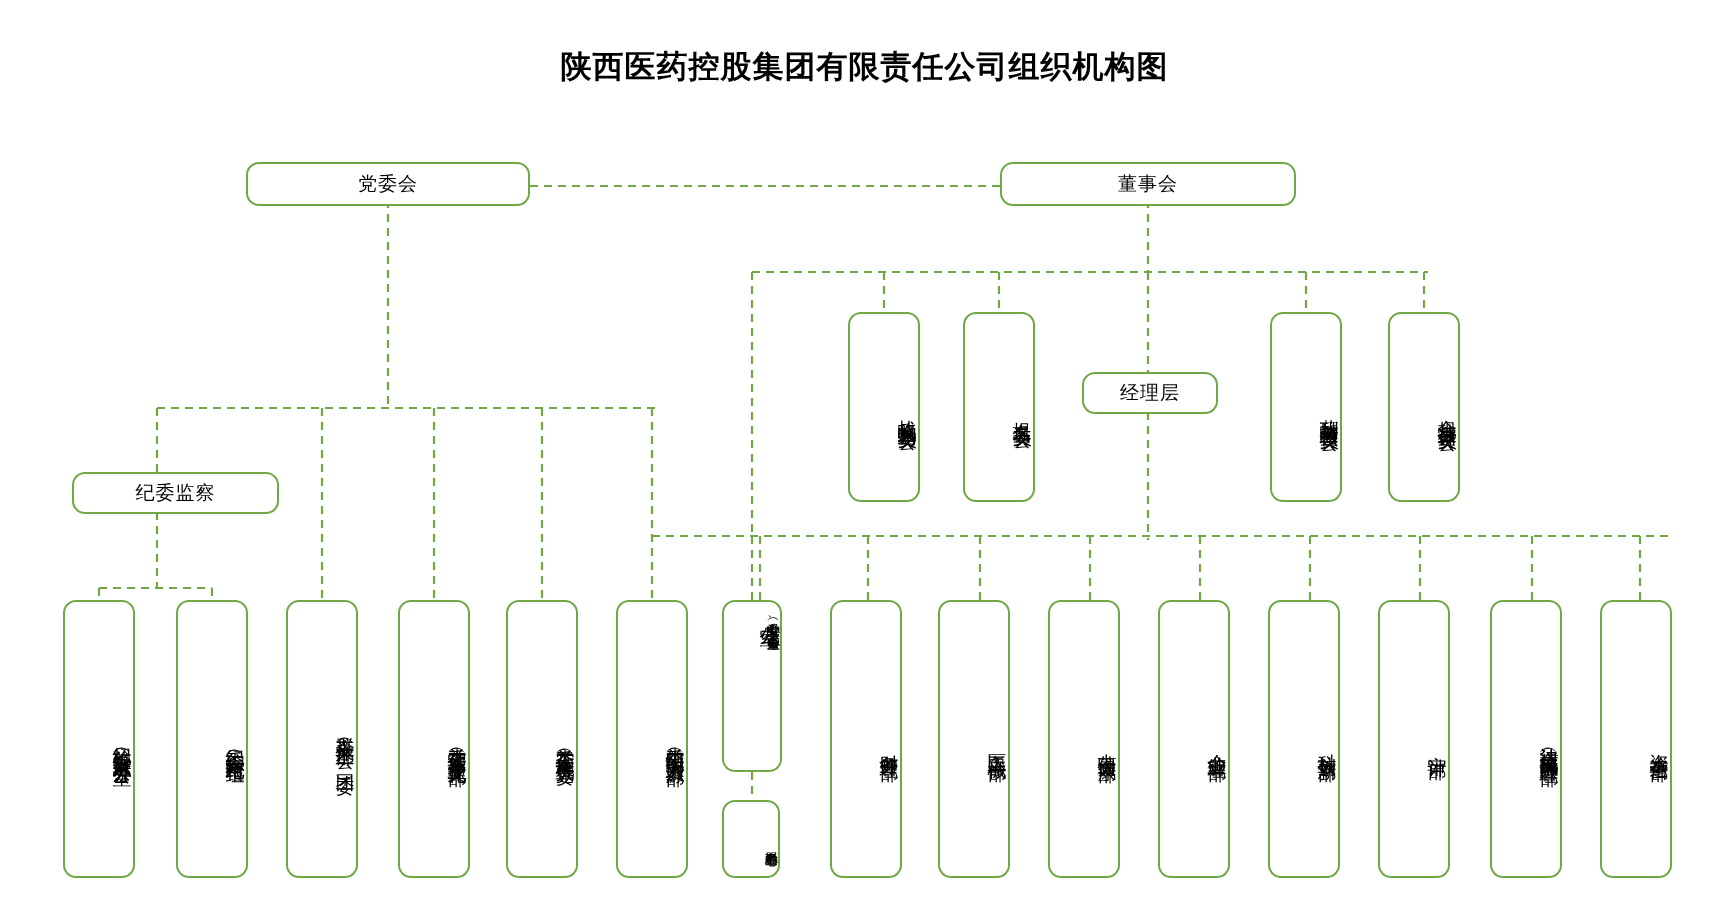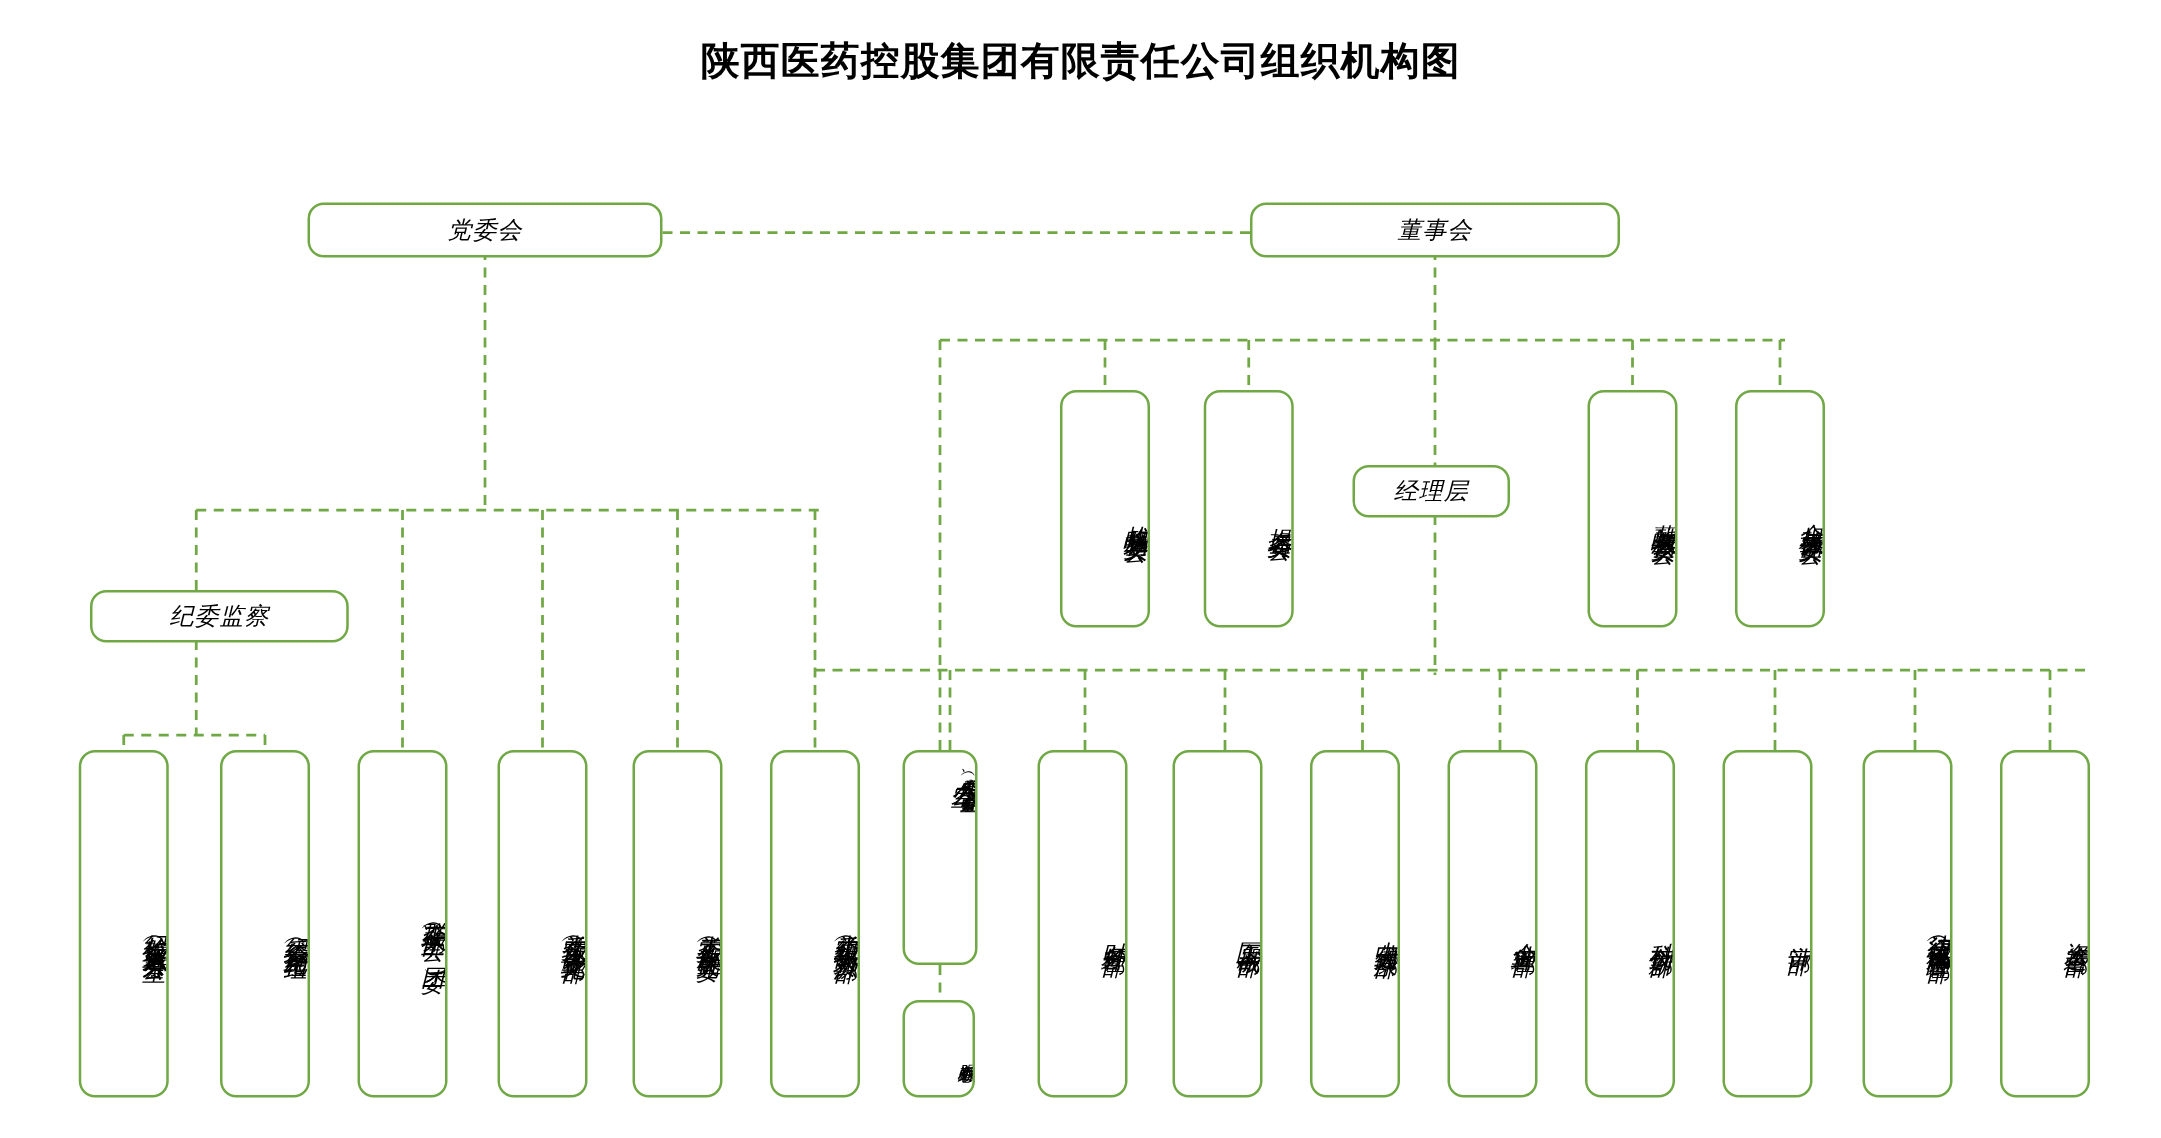--- a/index.html
+++ b/index.html
@@ -19,21 +19,21 @@
     position: absolute;
     left: 0; top: 0;
     width: 1729px;
     height: 910px;
   }
 
   
   .chart-title {
     position: absolute;
     left: 0;
-    top: 28px;
+    top: 46px;
     width: 1729px;
     text-align: center;
     font-size: 31px;
     font-weight: bold;
     letter-spacing: 1px;
     color: #000000;
   }
 
   
   #connectors {
@@ -49,21 +49,20 @@
     position: absolute;
     box-sizing: border-box;
     border: 2px solid #70a845;
     border-radius: 13px;
     background: #ffffff;
     color: #000000;
     display: flex;
     align-items: center;
     justify-content: center;
     overflow: hidden;
-    font-style: italic;
   }
 
   
   .node.horiz {
     font-size: 19px;
     letter-spacing: 1px;
   }
 
   
   .node.vert {
@@ -187,21 +186,21 @@
   </div>
 
   <div class="node vert" style="left:848px; top:312px; width:72px; height:190px;">
     <span class="vtext">战略规划委员会</span>
   </div>
 
   <div class="node vert" style="left:963px; top:312px; width:72px; height:190px;">
     <span class="vtext">提名委员会</span>
   </div>
 
-  <div class="node horiz" style="left:1082px; top:372px; width:126px; height:42px;">
+  <div class="node horiz" style="left:1082px; top:372px; width:136px; height:42px;">
     <span>经理层</span>
   </div>
 
   <div class="node vert" style="left:1270px; top:312px; width:72px; height:190px;">
     <span class="vtext">薪酬与考核委员会</span>
   </div>
 
   <div class="node vert" style="left:1388px; top:312px; width:72px; height:190px;">
     <span class="vtext">合规与审计委员会</span>
   </div>

